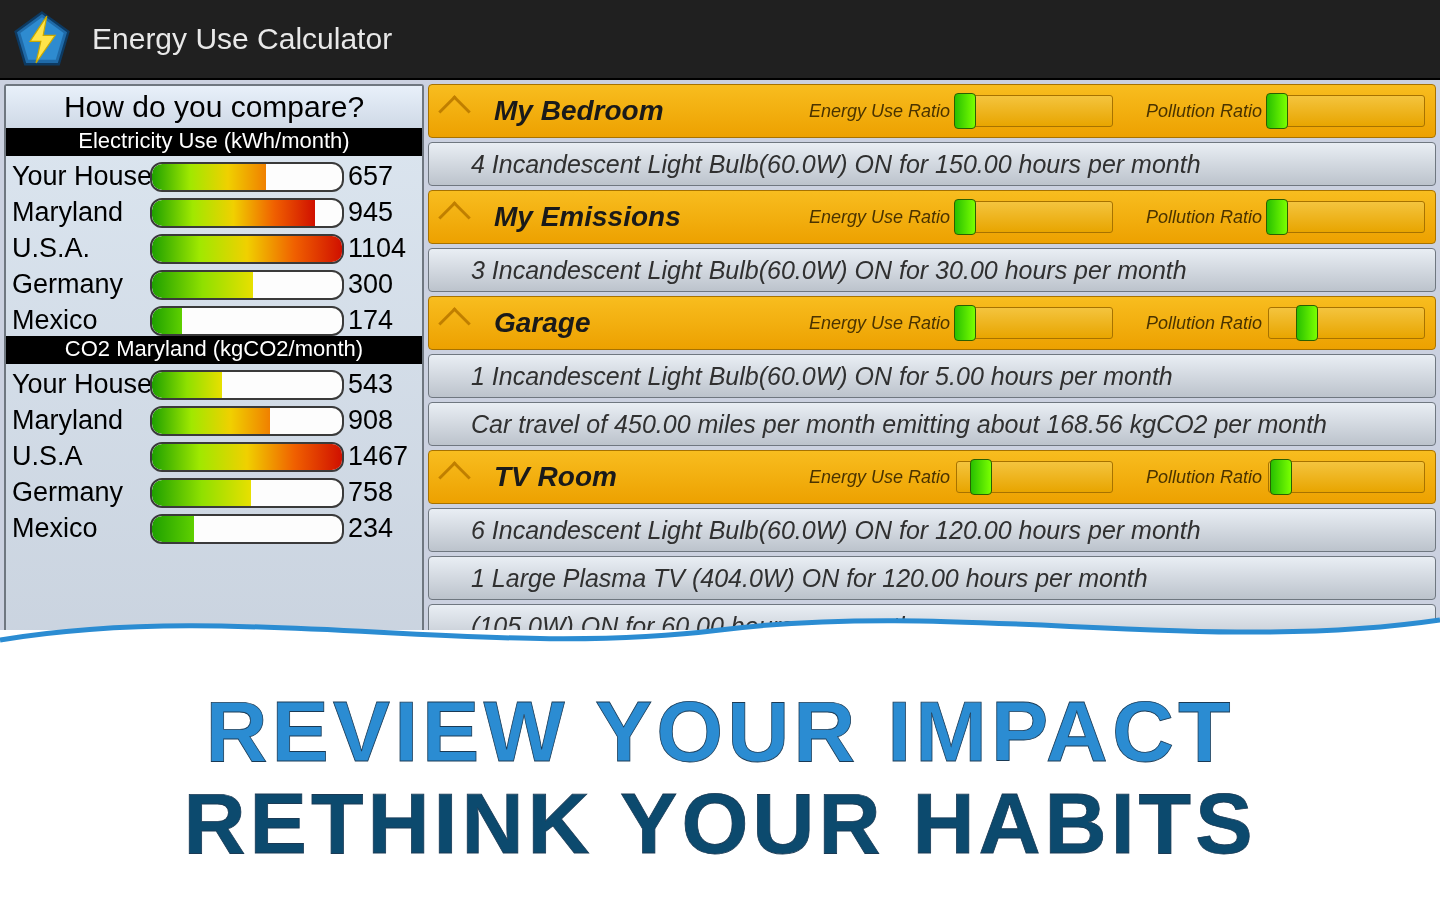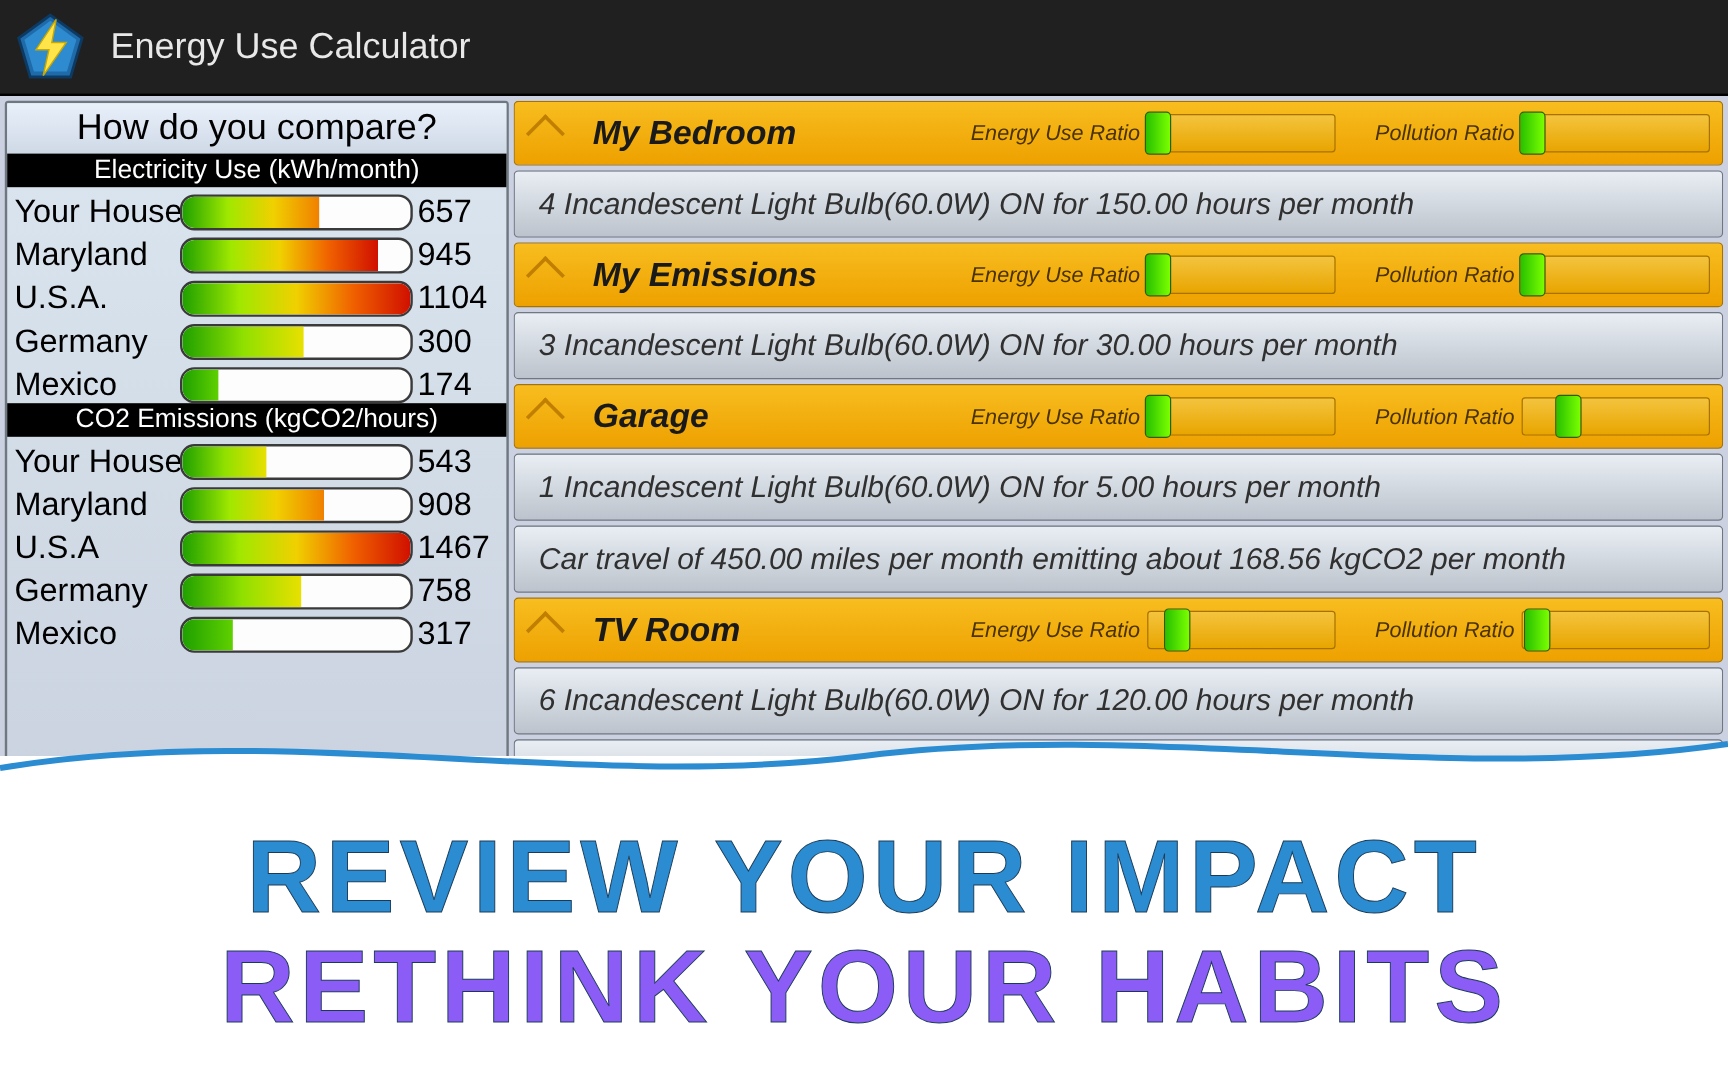--- a/index.html
+++ b/index.html
@@ -18,26 +18,26 @@
   .row .val{width:68px;text-align:left;font-size:27px;padding-left:4px;}
   .moreinfo{background:linear-gradient(#fcfcfc,#d8dde4);border-top:2px solid #9aa0aa;text-align:center;font-size:28px;letter-spacing:1px;padding:12px 0;font-weight:500;}
   .right{flex:1;margin:4px 4px 4px 0;overflow:hidden;font-style:italic;}
   .room-h{background:linear-gradient(#f8bd1f,#eda100);border:1px solid #a77200;border-radius:4px;height:54px;display:flex;align-items:center;padding:0 10px;box-sizing:border-box;margin-bottom:4px;}
   .room-h .chev{width:20px;height:20px;border-left:3px solid #c07f00;border-top:3px solid #c07f00;transform:rotate(45deg);margin:0 28px 0 4px;}
   .room-h .room-name{font-size:28px;font-weight:bold;color:#1a1a1a;flex:0 0 300px;}
   .room-h .ratio-lbl{font-size:18px;color:#4a3300;margin-left:auto;margin-right:6px;}
   .room-h .ratio-box{width:155px;height:30px;background:linear-gradient(#f4c43e,#e8a500);border:1px solid #a77200;border-radius:3px;position:relative;margin-right:18px;}
   .room-h .ratio-box:last-child{margin-right:0;}
   .room-h .ratio-box .slider{position:absolute;top:-3px;bottom:-3px;width:20px;background:linear-gradient(90deg,#28c000,#7aff00);border:1px solid #2a6000;border-radius:4px;}
-  .item{background:linear-gradient(#e9eef4,#bcc3cc);border:1px solid #6f7780;border-radius:4px;height:56px;display:flex;align-items:center;padding:0 20px;box-sizing:border-box;font-size:25px;color:#303030;margin-bottom:4px;}
+  .item{background:linear-gradient(#e9eef4,#bcc3cc);border:1px solid #6f7780;border-radius:4px;height:44px;display:flex;align-items:center;padding:0 42px;box-sizing:border-box;font-size:25px;color:#303030;margin-bottom:4px;}
   .banner{position:absolute;left:0;right:0;bottom:0;height:270px;background:#fff;}
   .banner .wave-top{position:absolute;top:-30px;left:0;right:0;height:60px;}
   .banner .txt{text-align:center;font-family:Impact,"Arial Black",sans-serif;font-weight:900;-webkit-text-stroke:0.8px #1a3a55;}
   .banner .l1{font-size:86px;color:#2b8cd2;letter-spacing:4px;margin-top:58px;line-height:1;}
-  .banner .l2{font-size:86px;color:#8b5cf6;letter-spacing:4px;line-height:1;margin-top:6px;}
+  .banner .l2{font-size:86px;color:#0c4a6e;letter-spacing:4px;line-height:1;margin-top:6px;}
 </style>
 </head>
 <body>
 
 <div class="app">
   <div class="titlebar">
     <div class="logo">
       <svg viewBox="0 0 100 100" width="60" height="60">
         <polygon points="50,6 94,38 78,92 22,92 6,38" fill="#1f6aa8" stroke="#0d3a62" stroke-width="4"></polygon>
         <polygon points="50,6 94,38 78,92 22,92 6,38" fill="#2e8bd0" transform="scale(0.82) translate(11,11)"></polygon>
@@ -80,21 +80,21 @@
             </div>
             <div class="val">300</div>
           </div>
           <div class="row">
             <div class="label">Mexico</div>
             <div class="barwrap">
               <div class="barfill" style="width: 16%; background: linear-gradient(90deg, rgb(31, 160, 0), rgb(95, 208, 0));"></div>
             </div>
             <div class="val">174</div>
           </div>
-          <div class="section-h">CO2 Emissions (kgCO2/hours)</div>
+          <div class="section-h">CO2 Maryland (kgCO2/month)</div>
           <div class="row">
             <div class="label">Your House</div>
             <div class="barwrap">
               <div class="barfill" style="width: 37%; background: linear-gradient(90deg, rgb(31, 160, 0), rgb(143, 224, 0), rgb(232, 224, 0));"></div>
             </div>
             <div class="val">543</div>
           </div>
           <div class="row">
             <div class="label">Maryland</div>
             <div class="barwrap">
@@ -114,21 +114,21 @@
             <div class="barwrap">
               <div class="barfill" style="width: 52%; background: linear-gradient(90deg, rgb(31, 160, 0), rgb(143, 224, 0), rgb(232, 224, 0));"></div>
             </div>
             <div class="val">758</div>
           </div>
           <div class="row">
             <div class="label">Mexico</div>
             <div class="barwrap">
               <div class="barfill" style="width: 22%; background: linear-gradient(90deg, rgb(31, 160, 0), rgb(95, 208, 0));"></div>
             </div>
-            <div class="val">317</div>
+            <div class="val">234</div>
           </div>
         </div>
     </div>
 
     <div class="right" id="rooms">
         <div class="room-h">
           <div class="chev"></div>
           <div class="room-name">My Bedroom</div>
           <div class="ratio-lbl">Energy Use Ratio</div>
           <div class="ratio-box">

